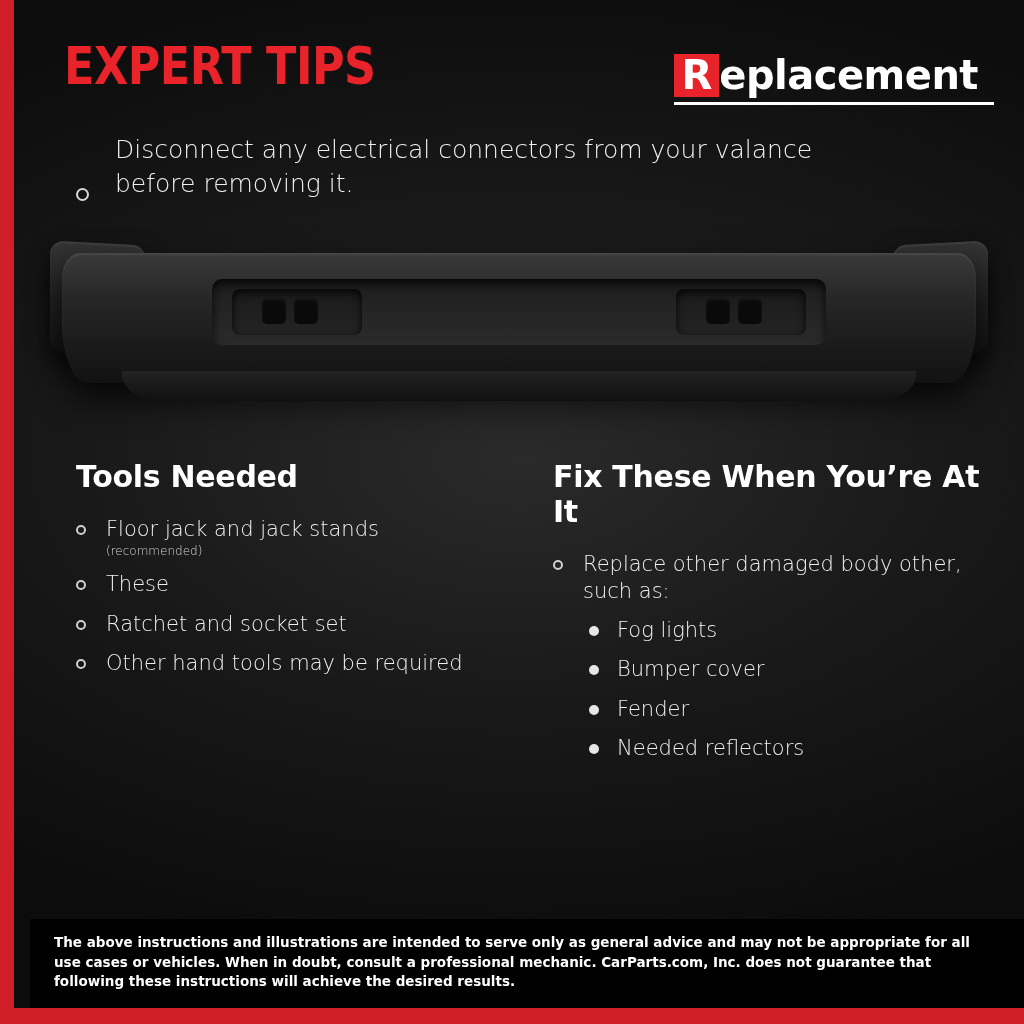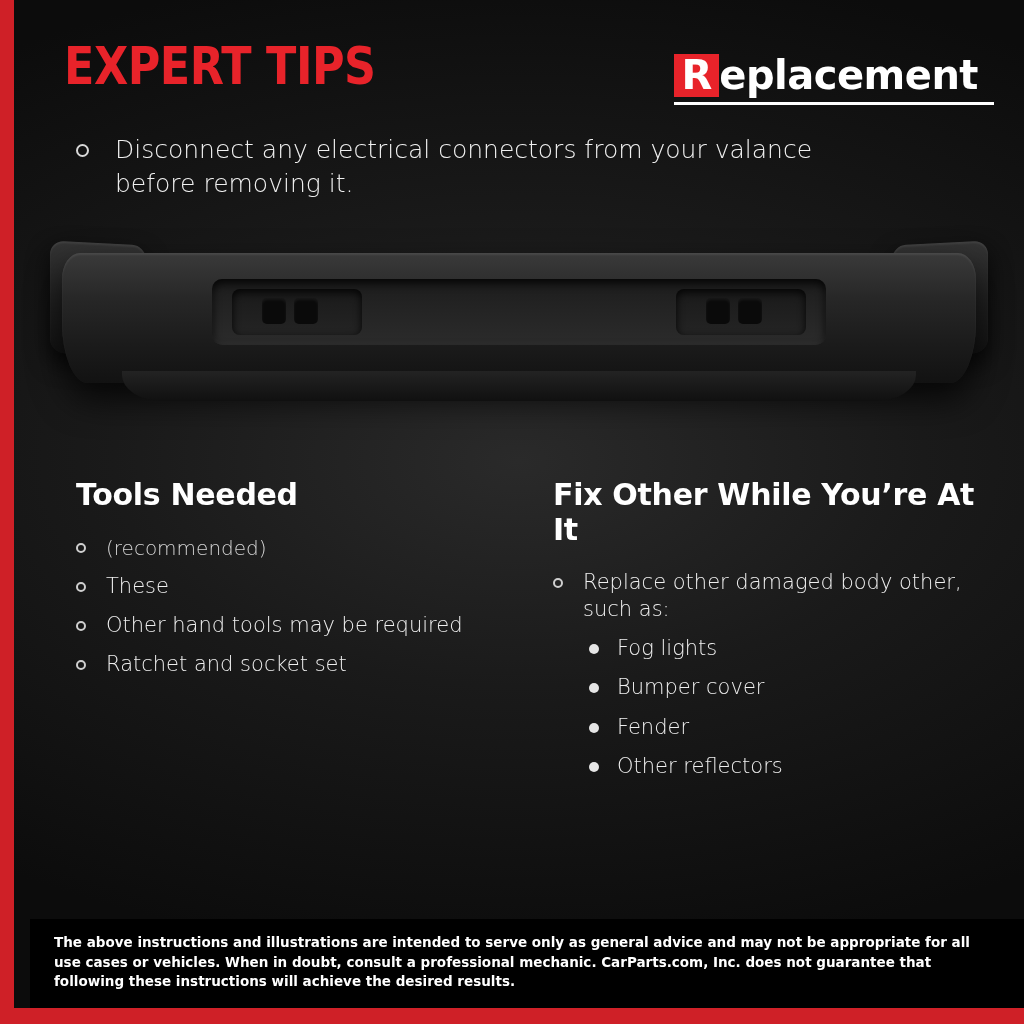--- a/index.html
+++ b/index.html
@@ -67,21 +67,21 @@
     letter-spacing: -0.5px;
     font-family: "DejaVu Sans", sans-serif;
   }
 
   
   .tips {
     padding: 28px 60px 0 62px;
   }
   .tip {
     display: flex;
-    align-items: flex-start;
+    align-items: flex-end;
     margin-bottom: 22px;
   }
   .bullet-ring {
     width: 13px; height: 13px;
     border: 2px solid #d8d8d8;
     border-radius: 50%;
     margin-top: 11px;
     margin-right: 26px;
     flex: none;
   }
@@ -161,21 +161,20 @@
     background: linear-gradient(180deg, #232323, #101010);
     border-radius: 0 0 40px 40px / 0 0 26px 26px;
     filter: blur(0.4px);
   }
 
   
   .columns {
     display: flex;
     padding: 6px 40px 0 62px;
     gap: 36px;
-    margin-top: 18px;
   }
   .col { flex: 1; }
   .col.right { padding-left: 10px; }
   .col-title {
     color: #ffffff;
     font-size: 30px;
     font-weight: bold;
     font-family: "DejaVu Sans", sans-serif;
     margin-bottom: 22px;
     letter-spacing: -0.3px;
@@ -202,21 +201,21 @@
   .li-text {
     color: #efefef;
     font-size: 21px;
     line-height: 1.3;
     font-family: "DejaVu Sans", sans-serif;
     font-weight: 300;
   }
   .note {
     display: block;
     color: #d5d5d5;
-    font-size: 20px;
+    font-size: 12px;
     margin-top: 1px;
   }
   .sublist { margin-left: 36px; margin-top: 6px; }
 
   
   .disclaimer {
     position: absolute;
     left: 16px; right: 0; bottom: 16px;
     background: #000000;
     padding: 14px 26px 16px 24px;
@@ -273,42 +272,43 @@
   </div>
 
   <div class="columns">
 
     <div class="col left">
       <div class="col-title">Tools Needed</div>
 
       <div class="li">
         <span class="ring-sm"></span>
         <span class="li-text">
+          <span>Floor jack and jack stands</span>
           <span class="note">(recommended)</span>
         </span>
       </div>
 
       <div class="li">
         <span class="ring-sm"></span>
         <span class="li-text">These</span>
       </div>
 
       <div class="li">
         <span class="ring-sm"></span>
+        <span class="li-text">Ratchet and socket set</span>
+      </div>
+
+      <div class="li">
+        <span class="ring-sm"></span>
         <span class="li-text">Other hand tools may be required</span>
       </div>
-
-      <div class="li">
-        <span class="ring-sm"></span>
-        <span class="li-text">Ratchet and socket set</span>
-      </div>
     </div>
 
     <div class="col right">
-      <div class="col-title">Fix Other While You’re At It</div>
+      <div class="col-title">Fix These When You’re At It</div>
 
       <div class="li">
         <span class="ring-sm"></span>
         <span class="li-text">Replace other damaged body other, such as:</span>
       </div>
 
       <div class="sublist">
         <div class="li">
           <span class="dot-sm"></span>
           <span class="li-text">Fog lights</span>
@@ -316,21 +316,21 @@
         <div class="li">
           <span class="dot-sm"></span>
           <span class="li-text">Bumper cover</span>
         </div>
         <div class="li">
           <span class="dot-sm"></span>
           <span class="li-text">Fender</span>
         </div>
         <div class="li">
           <span class="dot-sm"></span>
-          <span class="li-text">Other reflectors</span>
+          <span class="li-text">Needed reflectors</span>
         </div>
       </div>
     </div>
 
   </div>
 
   <div class="disclaimer">
     <p>The above instructions and illustrations are intended to serve only as general advice and may not be appropriate for all use cases or vehicles. When in doubt, consult a professional mechanic. CarParts.com, Inc. does not guarantee that following these instructions will achieve the desired results.</p>
   </div>
 

